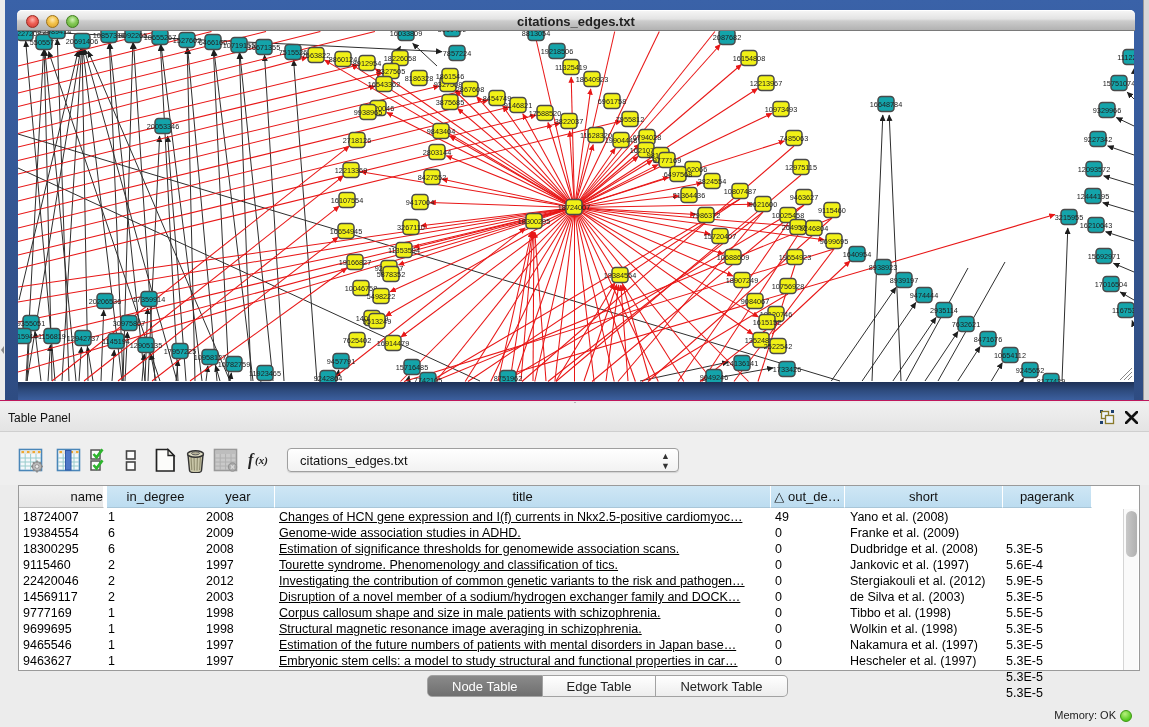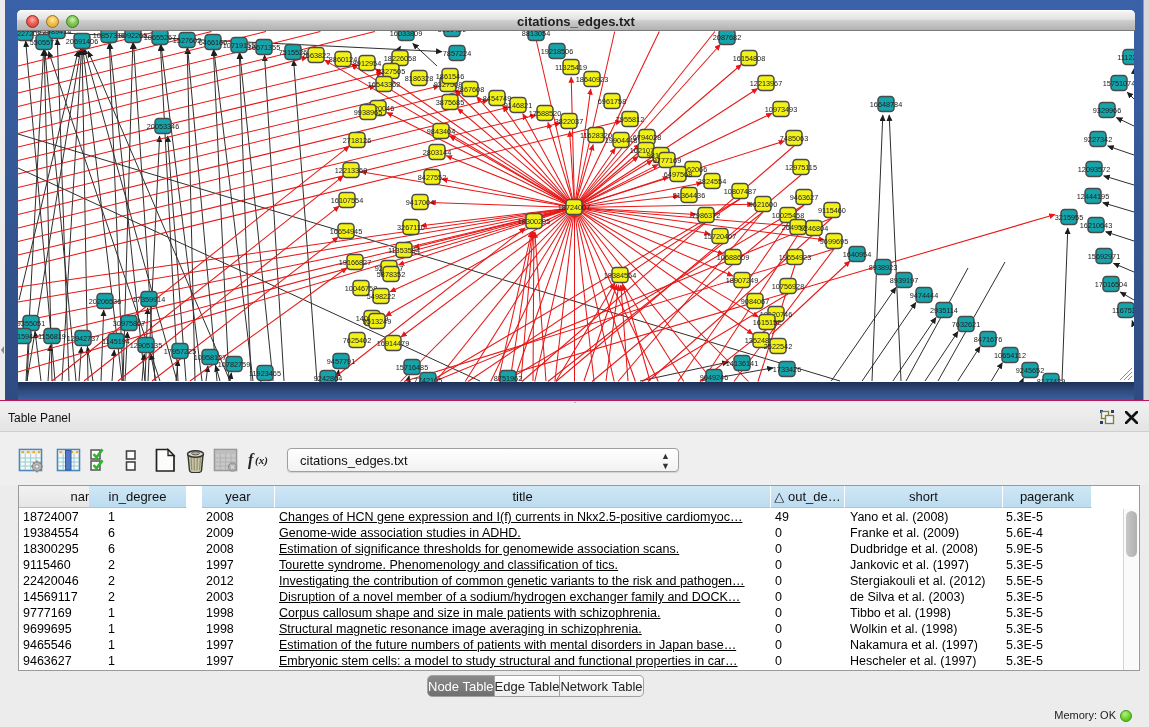--- a/index.html
+++ b/index.html
@@ -27,25 +27,25 @@
 .combo .ct { position:absolute; left:12px; top:4px; font-size:13px; color:#111; }
 .combo .ar { position:absolute; right:8px; top:2px; font-size:9px; color:#333; line-height:10px; text-align:center; }
 .table { position:absolute; left:18px; top:84px; width:1122px; height:186px; background:#fff; border:1px solid #9a9a9a; }
 .thead { position:absolute; left:0; top:0; height:23px; width:1120px; }
 .th { position:absolute; top:0; height:22px; border-right:1px solid #fff; background:linear-gradient(180deg,#cfe7f5,#bcdcf0); font-size:13px; color:#111; text-align:center; line-height:22px; border-bottom:1px solid #a9c6d8; }
 .th.gray { background:linear-gradient(180deg,#f2f2f2,#e6e6e6); border-bottom:1px solid #bbb;text-align:right; }
 .rows { position:absolute; left:0; top:23px; width:1104px; }
 .tr { position:relative; height:16px; font-size:12.5px; color:#000; white-space:nowrap; }
 .tr span { position:absolute; top:1px; }
 .c1 { left:4px; } .c2 { left:89px; } .c3 { left:187px; } .c4 { left:260px;text-decoration:underline; }
-.c5 { left:756px; } .c6 { left:831px; } .c7 { left:987px; }
+.c5 { left:756px; } .c6 { left:831px; } .c7 { left:987px;margin-top:32px; }
 .sbar { position:absolute; right:1px; top:23px; width:15px; height:161px; background:#fafafa; border-left:1px solid #d5d5d5; }
 .sthumb { position:absolute; left:2px; top:2px; width:11px; height:46px; background:linear-gradient(90deg,#c8c8c8,#b0b0b0); border-radius:6px; }
 .tabs { position:absolute; left:427px; top:274px; height:22px; display:flex; }
-.tab { height:22px; line-height:21px; font-size:13px; padding:0 0; background:linear-gradient(180deg,#ffffff,#ededed); border:1px solid #a2a2a2; border-left:none; color:#222; }
+.tab { height:22px; line-height:21px; font-size:13px; padding:0 24px; background:linear-gradient(180deg,#ffffff,#ededed); border:1px solid #a2a2a2; border-left:none; color:#222; }
 .tab.first { border-left:1px solid #a2a2a2; border-radius:5px 0 0 5px; }
 .tab.last { border-radius:0 5px 5px 0; }
 .tab.sel { background:linear-gradient(180deg,#8a8a8a,#6f6f6f); color:#fff; }
 .status { position:absolute; right:33px; bottom:6px; font-size:11px; color:#222; }
 .memdot { position:absolute; right:17px; bottom:5px; width:12px; height:12px; border-radius:50%; background:radial-gradient(circle at 40% 30%,#b8f07e,#54c81e 70%); border:1px solid #3d9711; }
 </style></head>
 <body>
 <div class="netarea">
   <div class="bluebg"></div>
   <div class="macwin">
@@ -659,21 +659,21 @@
         <text x="8" y="17" font-size="11" font-style="italic" font-family="Liberation Serif,serif" font-weight="bold" fill="#222">(x)</text>
       </svg>
     <div class="combo">
         <span class="ct">citations_edges.txt</span>
         <span class="ar">▲<br>▼</span>
       </div>
   </div>
   <div class="table">
     <div class="thead">
       <span class="th gray" style="left:0;width:85px">name</span>
-      <span class="th" style="left:70px;width:98px">in_degree</span>
+      <span class="th" style="left:88px;width:98px">in_degree</span>
       <span class="th" style="left:183px;width:73px">year</span>
       <span class="th" style="left:256px;width:496px">title</span>
       <span class="th" style="left:752px;width:74px">△ out_de…</span>
       <span class="th" style="left:826px;width:158px">short</span>
       <span class="th" style="left:984px;width:89px">pagerank</span>
     </div>
     <div class="rows">
 <div class="tr">
           <span class="c1">18724007</span>
           <span class="c2">1</span>

